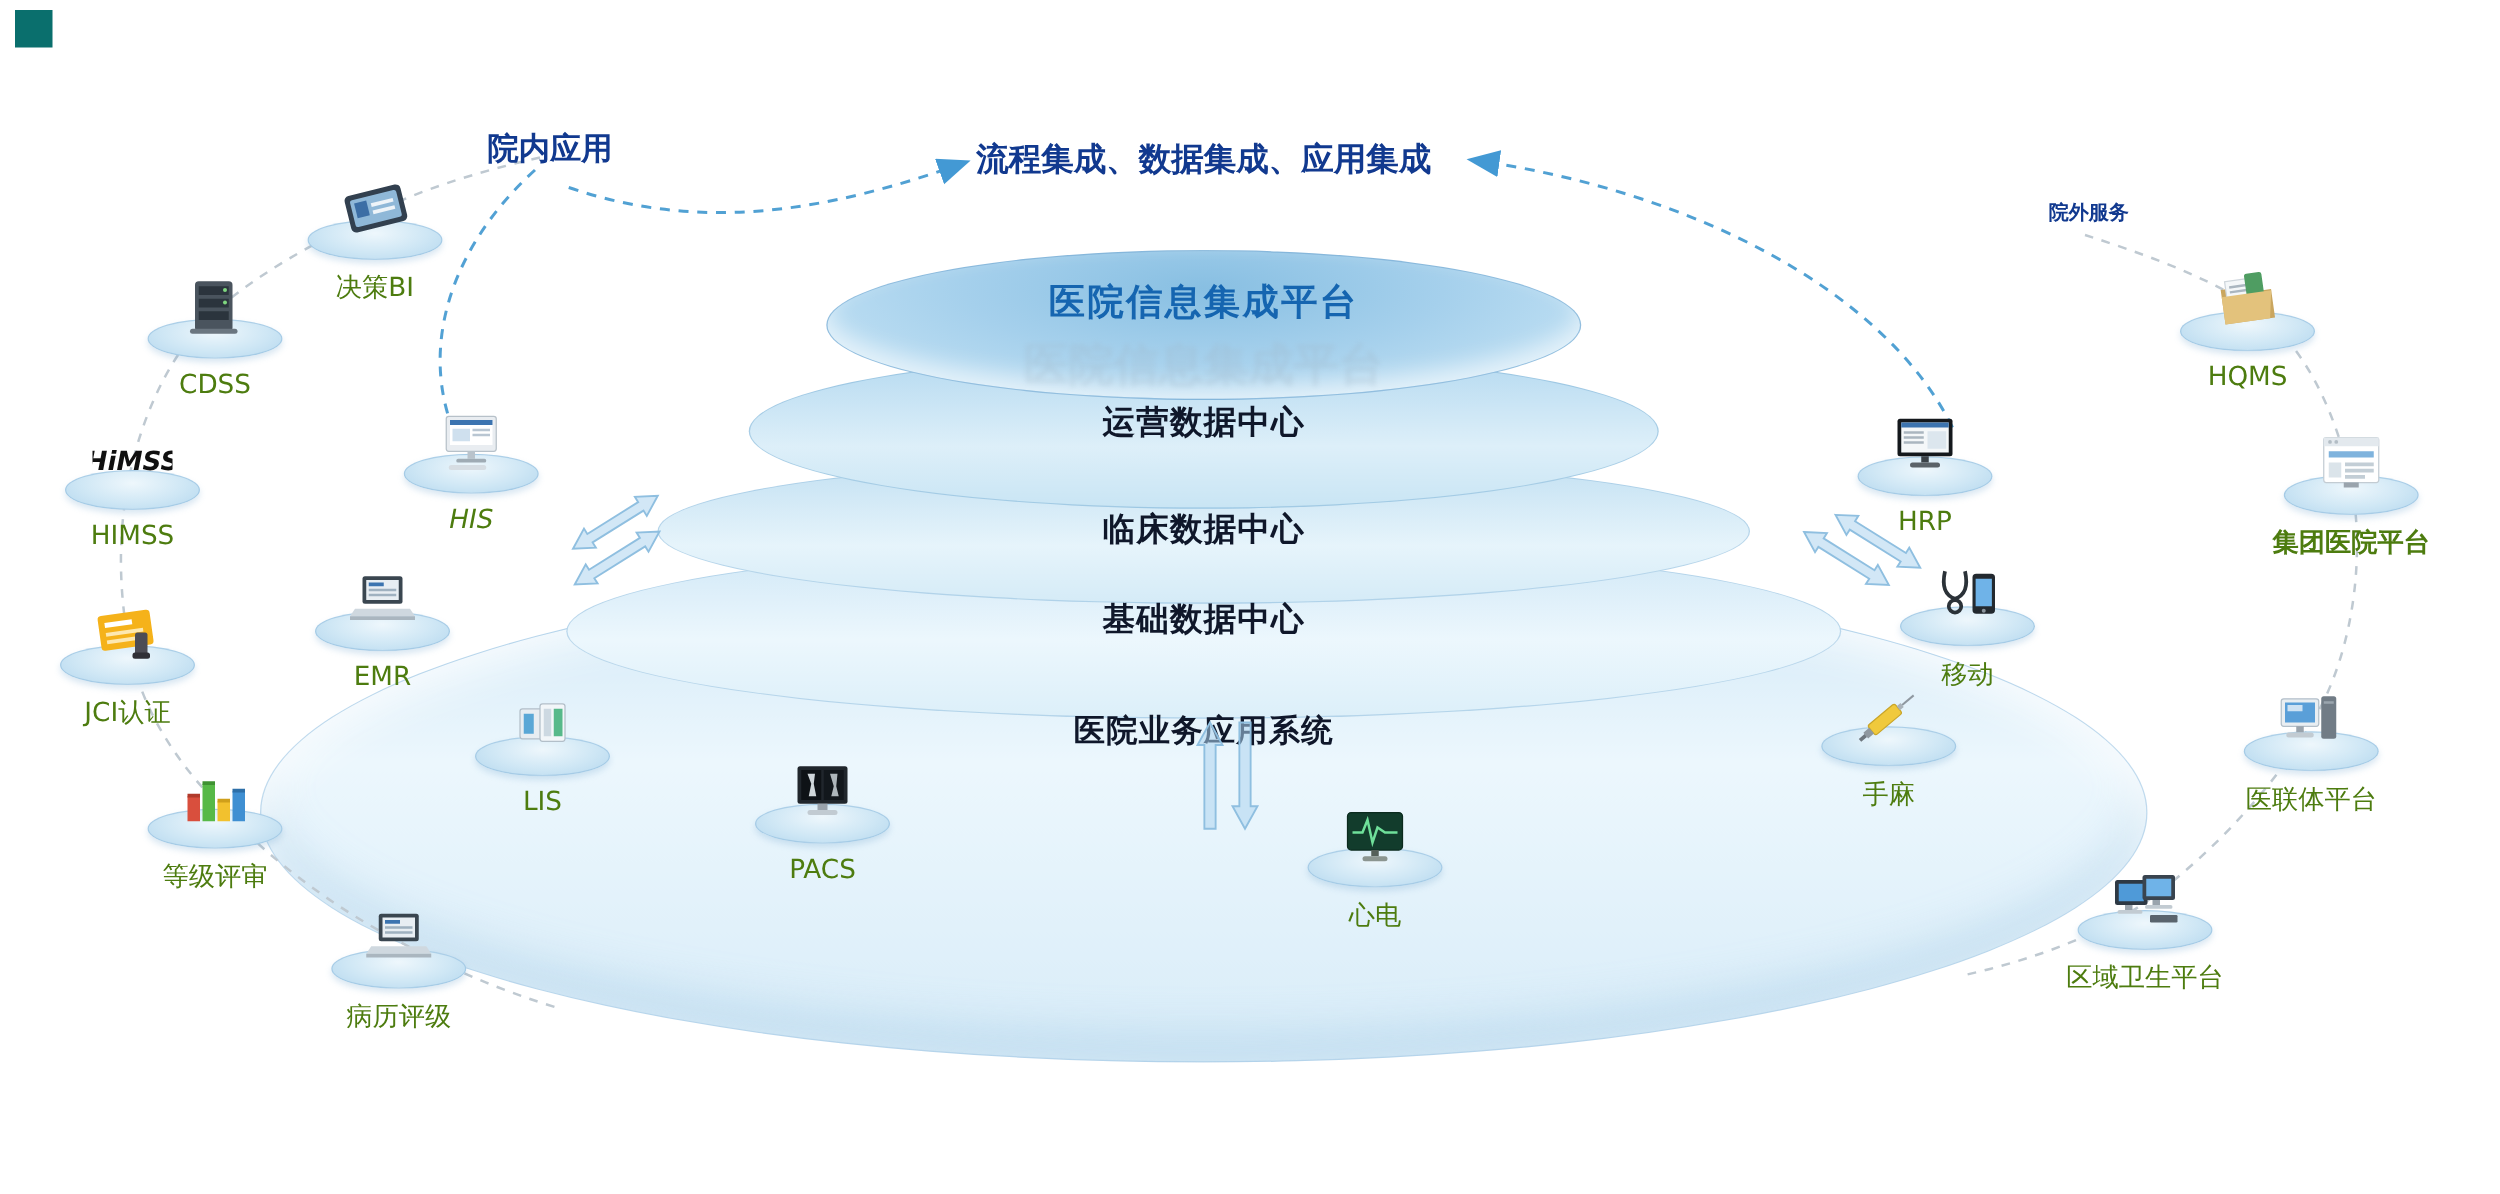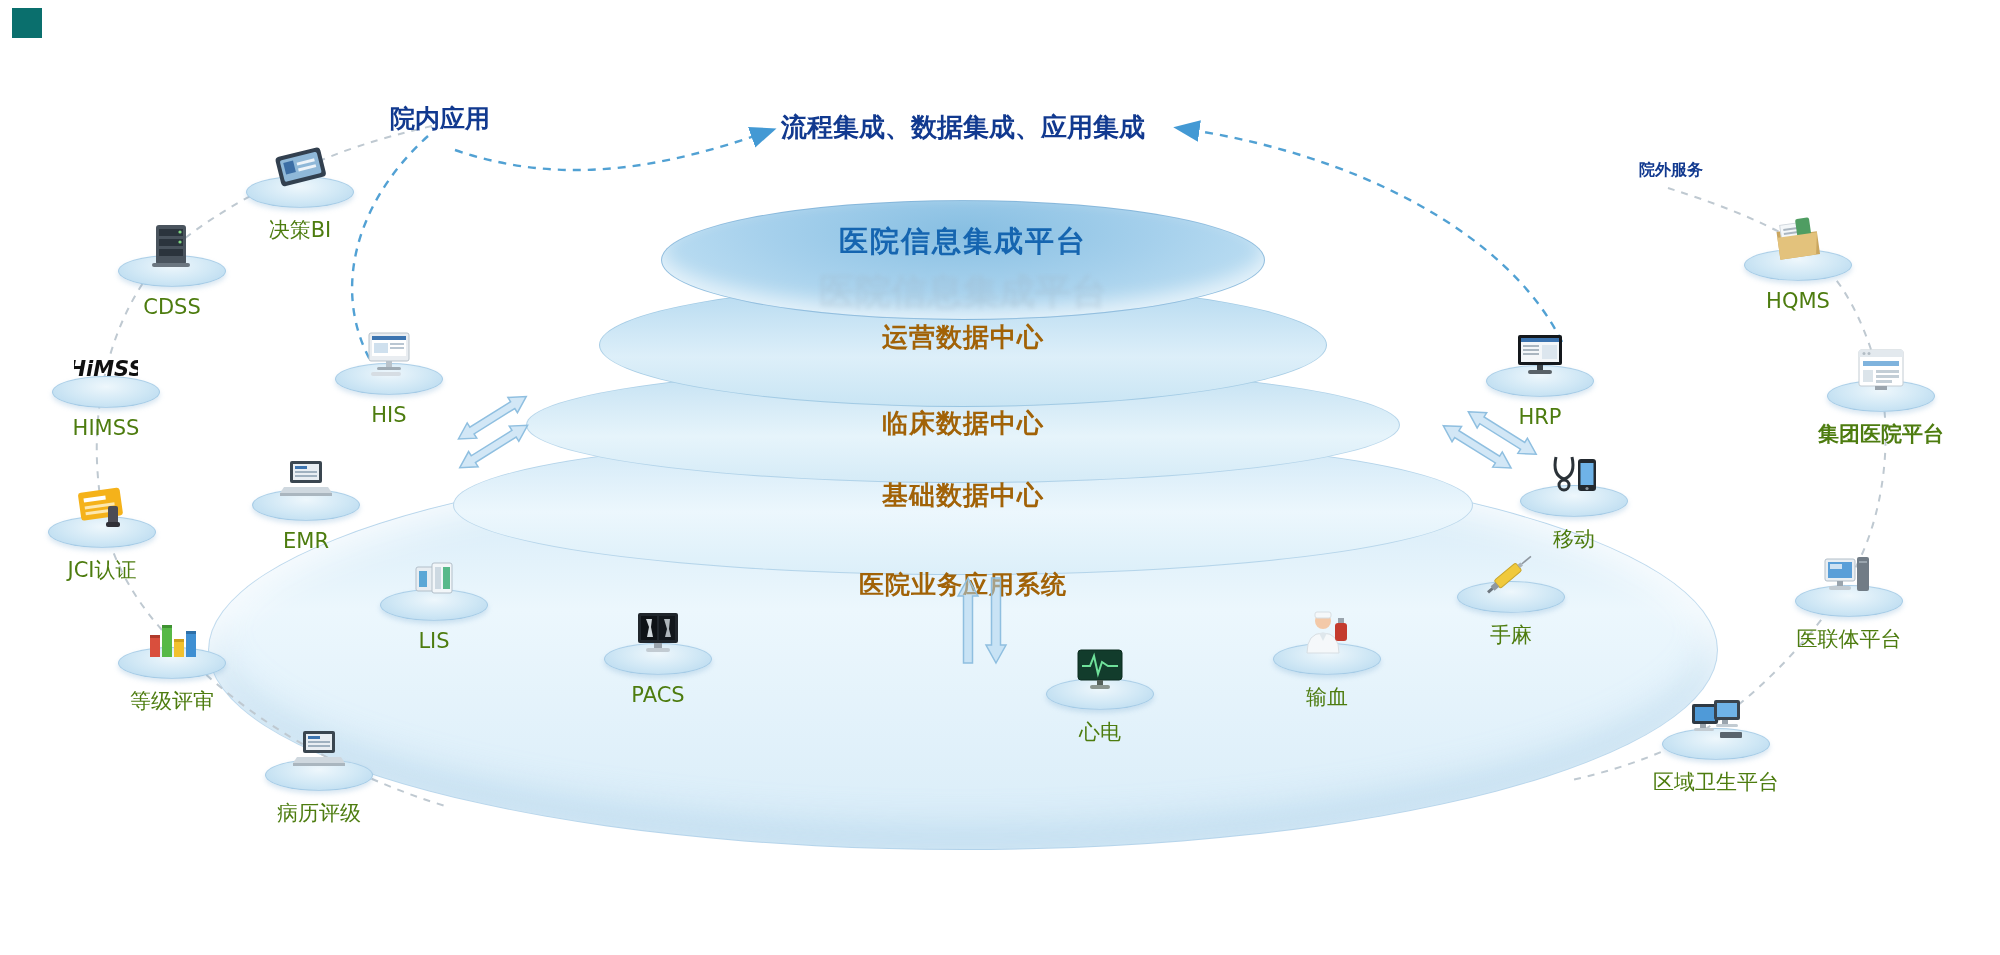--- a/index.html
+++ b/index.html
@@ -28,21 +28,21 @@
         border:1px solid rgba(130,180,215,.55); }
   .e1 { left:661px; top:200px; width:604px; height:120px; z-index:3;
         background:radial-gradient(ellipse at 50% 25%, #88bfe2 0%, #a5d0ec 45%, #cde8f7 100%);
         border:1px solid rgba(120,170,210,.6);
         box-shadow: inset 0 -10px 18px rgba(255,255,255,.6); }
 
   .stack-text { position:absolute; left:963px; transform:translateX(-50%); z-index:4;
                 white-space:nowrap; text-align:center; font-weight:bold; }
   .title-text  { top:222px; font-size:29px; color:#1565b0; letter-spacing:2px; }
   .ghost-text  { top:268px; font-size:36px; color:#9fb4c4; opacity:.28; filter:blur(2px); font-weight:bold; }
-  .layer-text  { font-size:26px; color:#a16207; letter-spacing:1px; }
+  .layer-text  { font-size:26px; color:#0f172a; letter-spacing:1px; }
   .lt0 { top:320px; } .lt1 { top:406px; } .lt2 { top:478px; }
   .lt3 { top:568px; font-size:25px; }
 
   .annotation { position:absolute; transform:translateX(-50%); z-index:6; white-space:nowrap;
                 font-weight:bold; color:#11398f; }
   .ann-left   { left:440px;  top:102px; font-size:25px; }
   .ann-center { left:963px;  top:110px; font-size:26px; }
   .ann-right  { left:1671px; top:160px; font-size:16px; }
 
   
@@ -105,21 +105,21 @@
     <g transform="translate(1448,418) rotate(32)">
       <path class="dbl" d="M0 9 L16 0 L16 5 L64 5 L64 0 L80 9 L64 18 L64 13 L16 13 L16 18 Z"></path>
       <path class="dbl" d="M14 -16 L30 -25 L30 -20 L78 -20 L78 -25 L94 -16 L78 -7 L78 -12 L30 -12 L30 -7 Z"></path>
     </g>
     <g transform="translate(958,578)">
       <path class="dbl" d="M10 0 L20 18 L14.5 18 L14.5 85 L5.5 85 L5.5 18 L0 18 Z"></path>
       <path class="dbl" d="M38 85 L48 67 L42.5 67 L42.5 0 L33.5 0 L33.5 67 L28 67 Z"></path>
     </g>
   </svg>
 
-  <div class="node" style="left:304px; top:327px;">
+  <div class="node" style="left:292px; top:327px;font-style:italic;">
     <span class="iconwrap"><svg viewBox="0 0 64 56" width="64" height="56">
           <rect x="12" y="6" width="40" height="28" rx="2" fill="#e9edf1" stroke="#b7c1c9"></rect>
           <rect x="15" y="9" width="34" height="20" fill="#ffffff"></rect>
           <rect x="15" y="9" width="34" height="4" fill="#3c74b0"></rect>
           <rect x="17" y="16" width="14" height="10" fill="#cfe0ee"></rect>
           <rect x="33" y="16" width="14" height="2" fill="#b9c6d2"></rect>
           <rect x="33" y="20" width="14" height="2" fill="#b9c6d2"></rect>
           <rect x="29" y="34" width="6" height="6" fill="#b9c3cb"></rect>
           <rect x="20" y="40" width="24" height="3" rx="1.5" fill="#9fabb4"></rect>
           <rect x="14" y="45" width="30" height="4" rx="2" fill="#d6dde3"></rect>
@@ -166,32 +166,20 @@
   </div>
   <div class="node" style="left:1015px; top:642px;">
     <span class="iconwrap"><svg viewBox="0 0 64 56" width="64" height="56">
           <rect x="10" y="8" width="44" height="30" rx="3" fill="#123c2c" stroke="#0b2a1e"></rect>
           <polyline points="14,24 22,24 26,14 30,32 34,20 40,24 50,24" fill="none" stroke="#6fe09a" stroke-width="2"></polyline>
           <rect x="29" y="38" width="6" height="5" fill="#55605a"></rect>
           <rect x="22" y="43" width="20" height="4" rx="2" fill="#8b9590"></rect>
         </svg></span>
     <span class="pedestal"></span>
     <span class="nlabel">心电</span>
-  </div>
-  <div class="node" style="left:1242px; top:607px;">
-    <span class="iconwrap"><svg viewBox="0 0 64 56" width="64" height="56">
-          <circle cx="28" cy="14" r="8" fill="#f3c9a8"></circle>
-          <rect x="20" y="5" width="16" height="6" rx="2" fill="#f5f8fa" stroke="#d7dee3"></rect>
-          <path d="M12 46 Q12 26 28 26 Q44 26 44 46 Z" fill="#f5f8fa" stroke="#d7dee3"></path>
-          <path d="M24 26 L28 34 L32 26 Z" fill="#dfe7ec"></path>
-          <rect x="43" y="11" width="6" height="5" fill="#9aa4ad"></rect>
-          <rect x="40" y="16" width="12" height="18" rx="3" fill="#c43b2e"></rect>
-        </svg></span>
-    <span class="pedestal"></span>
-    <span class="nlabel">输血</span>
   </div>
   <div class="node" style="left:1426px; top:545px;">
     <span class="iconwrap"><svg viewBox="0 0 64 56" width="64" height="56">
           <g transform="rotate(-40 32 28)">
             <rect x="14" y="23" width="28" height="10" rx="2" fill="#f0c93c" stroke="#c9a52a"></rect>
             <rect x="8" y="25" width="6" height="6" fill="#8f98a0"></rect>
             <rect x="2" y="26.5" width="6" height="3" fill="#6d767e"></rect>
             <rect x="42" y="26" width="4" height="4" fill="#aab3ba"></rect>
             <rect x="46" y="27.2" width="12" height="1.6" fill="#8f98a0"></rect>
           </g>

